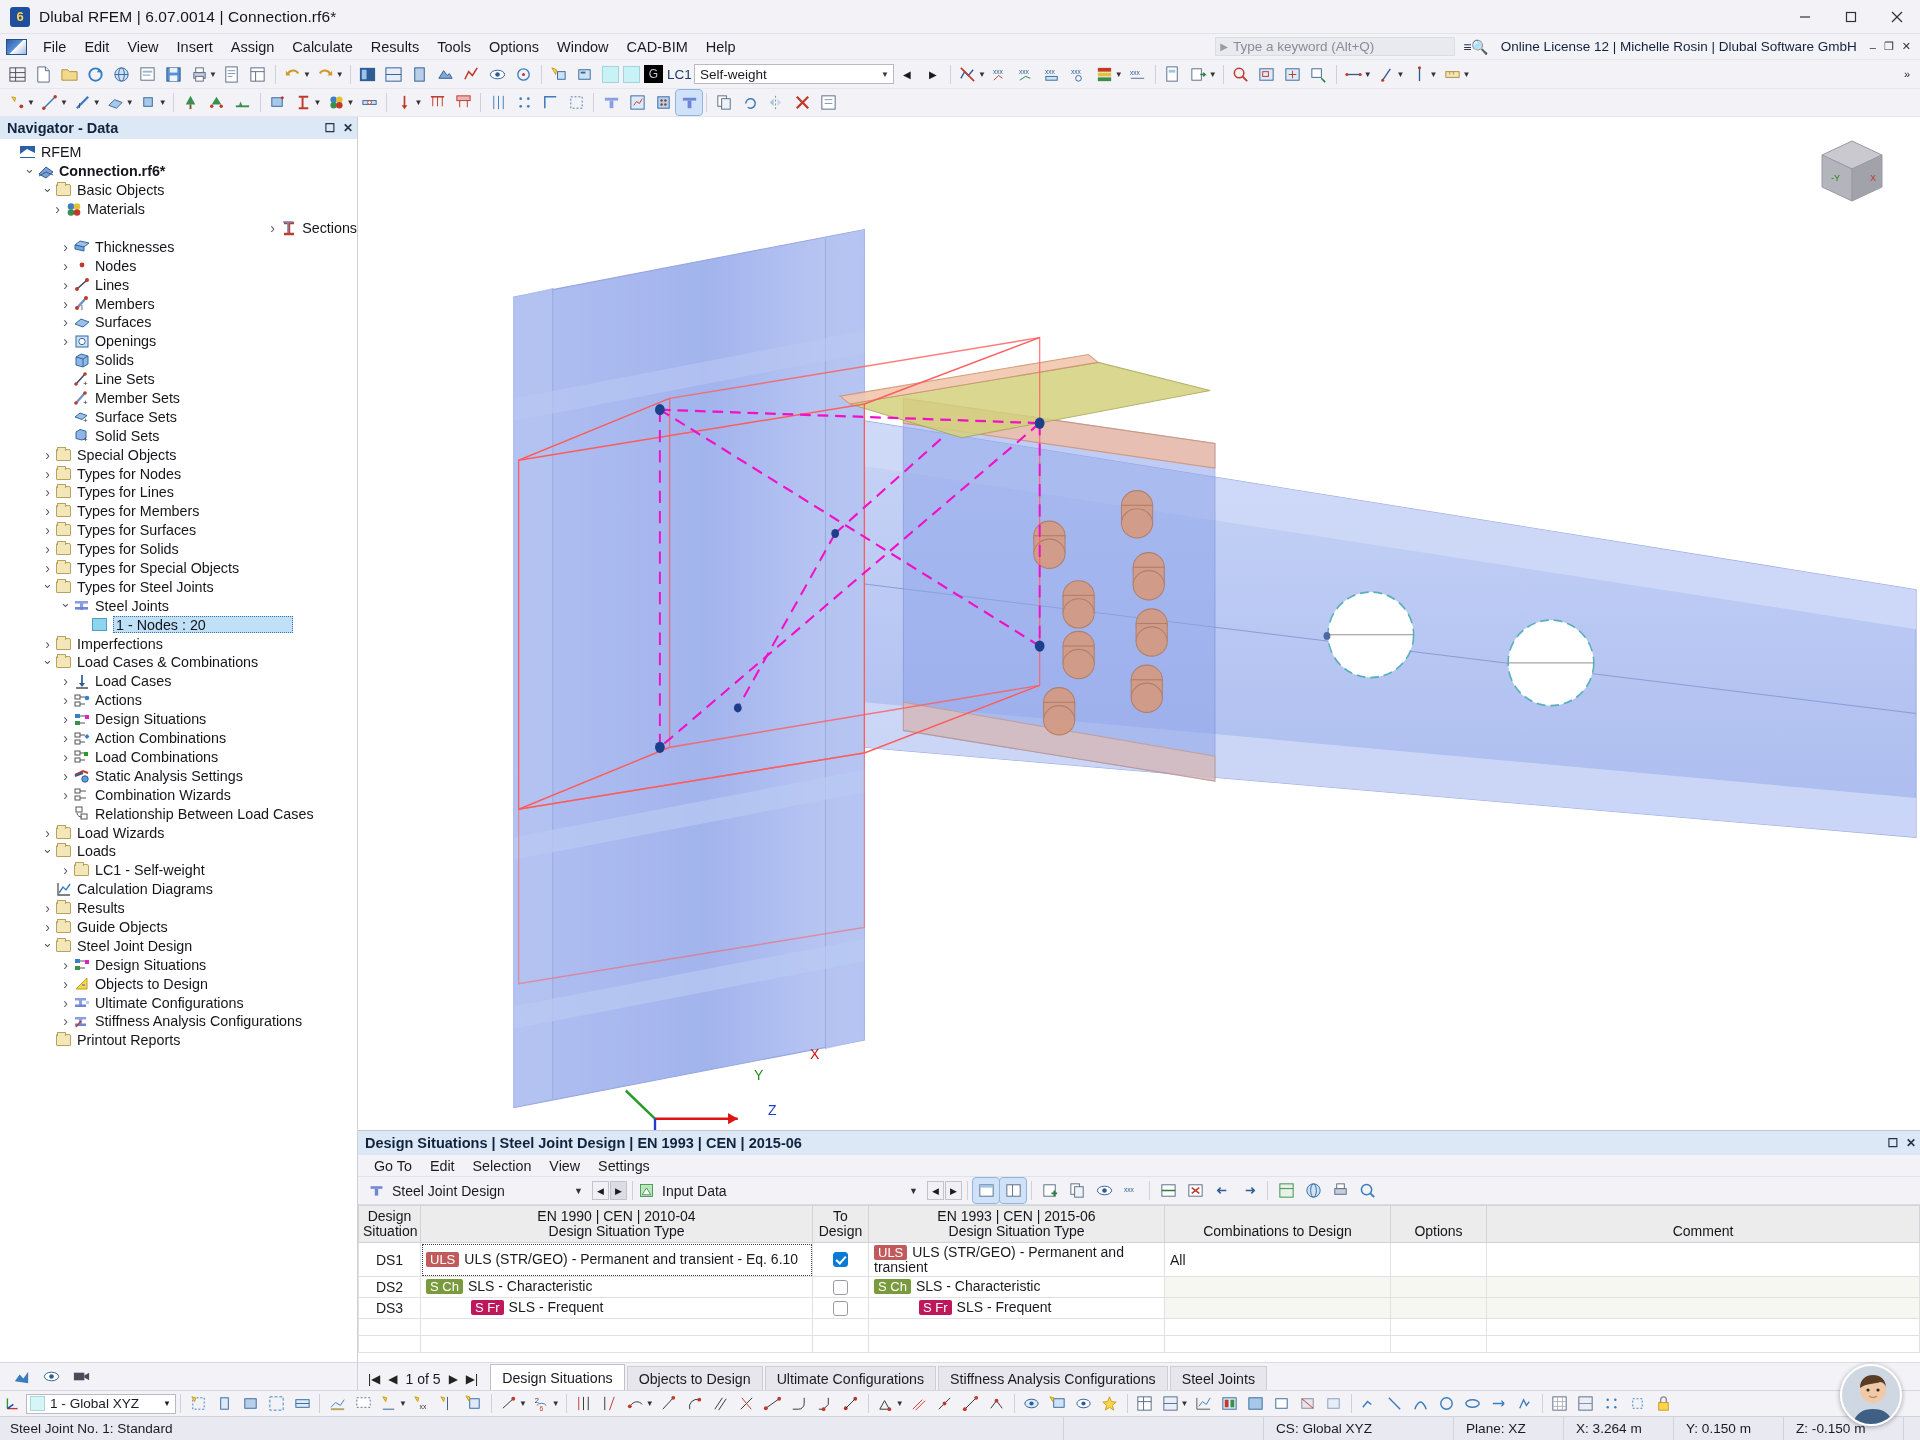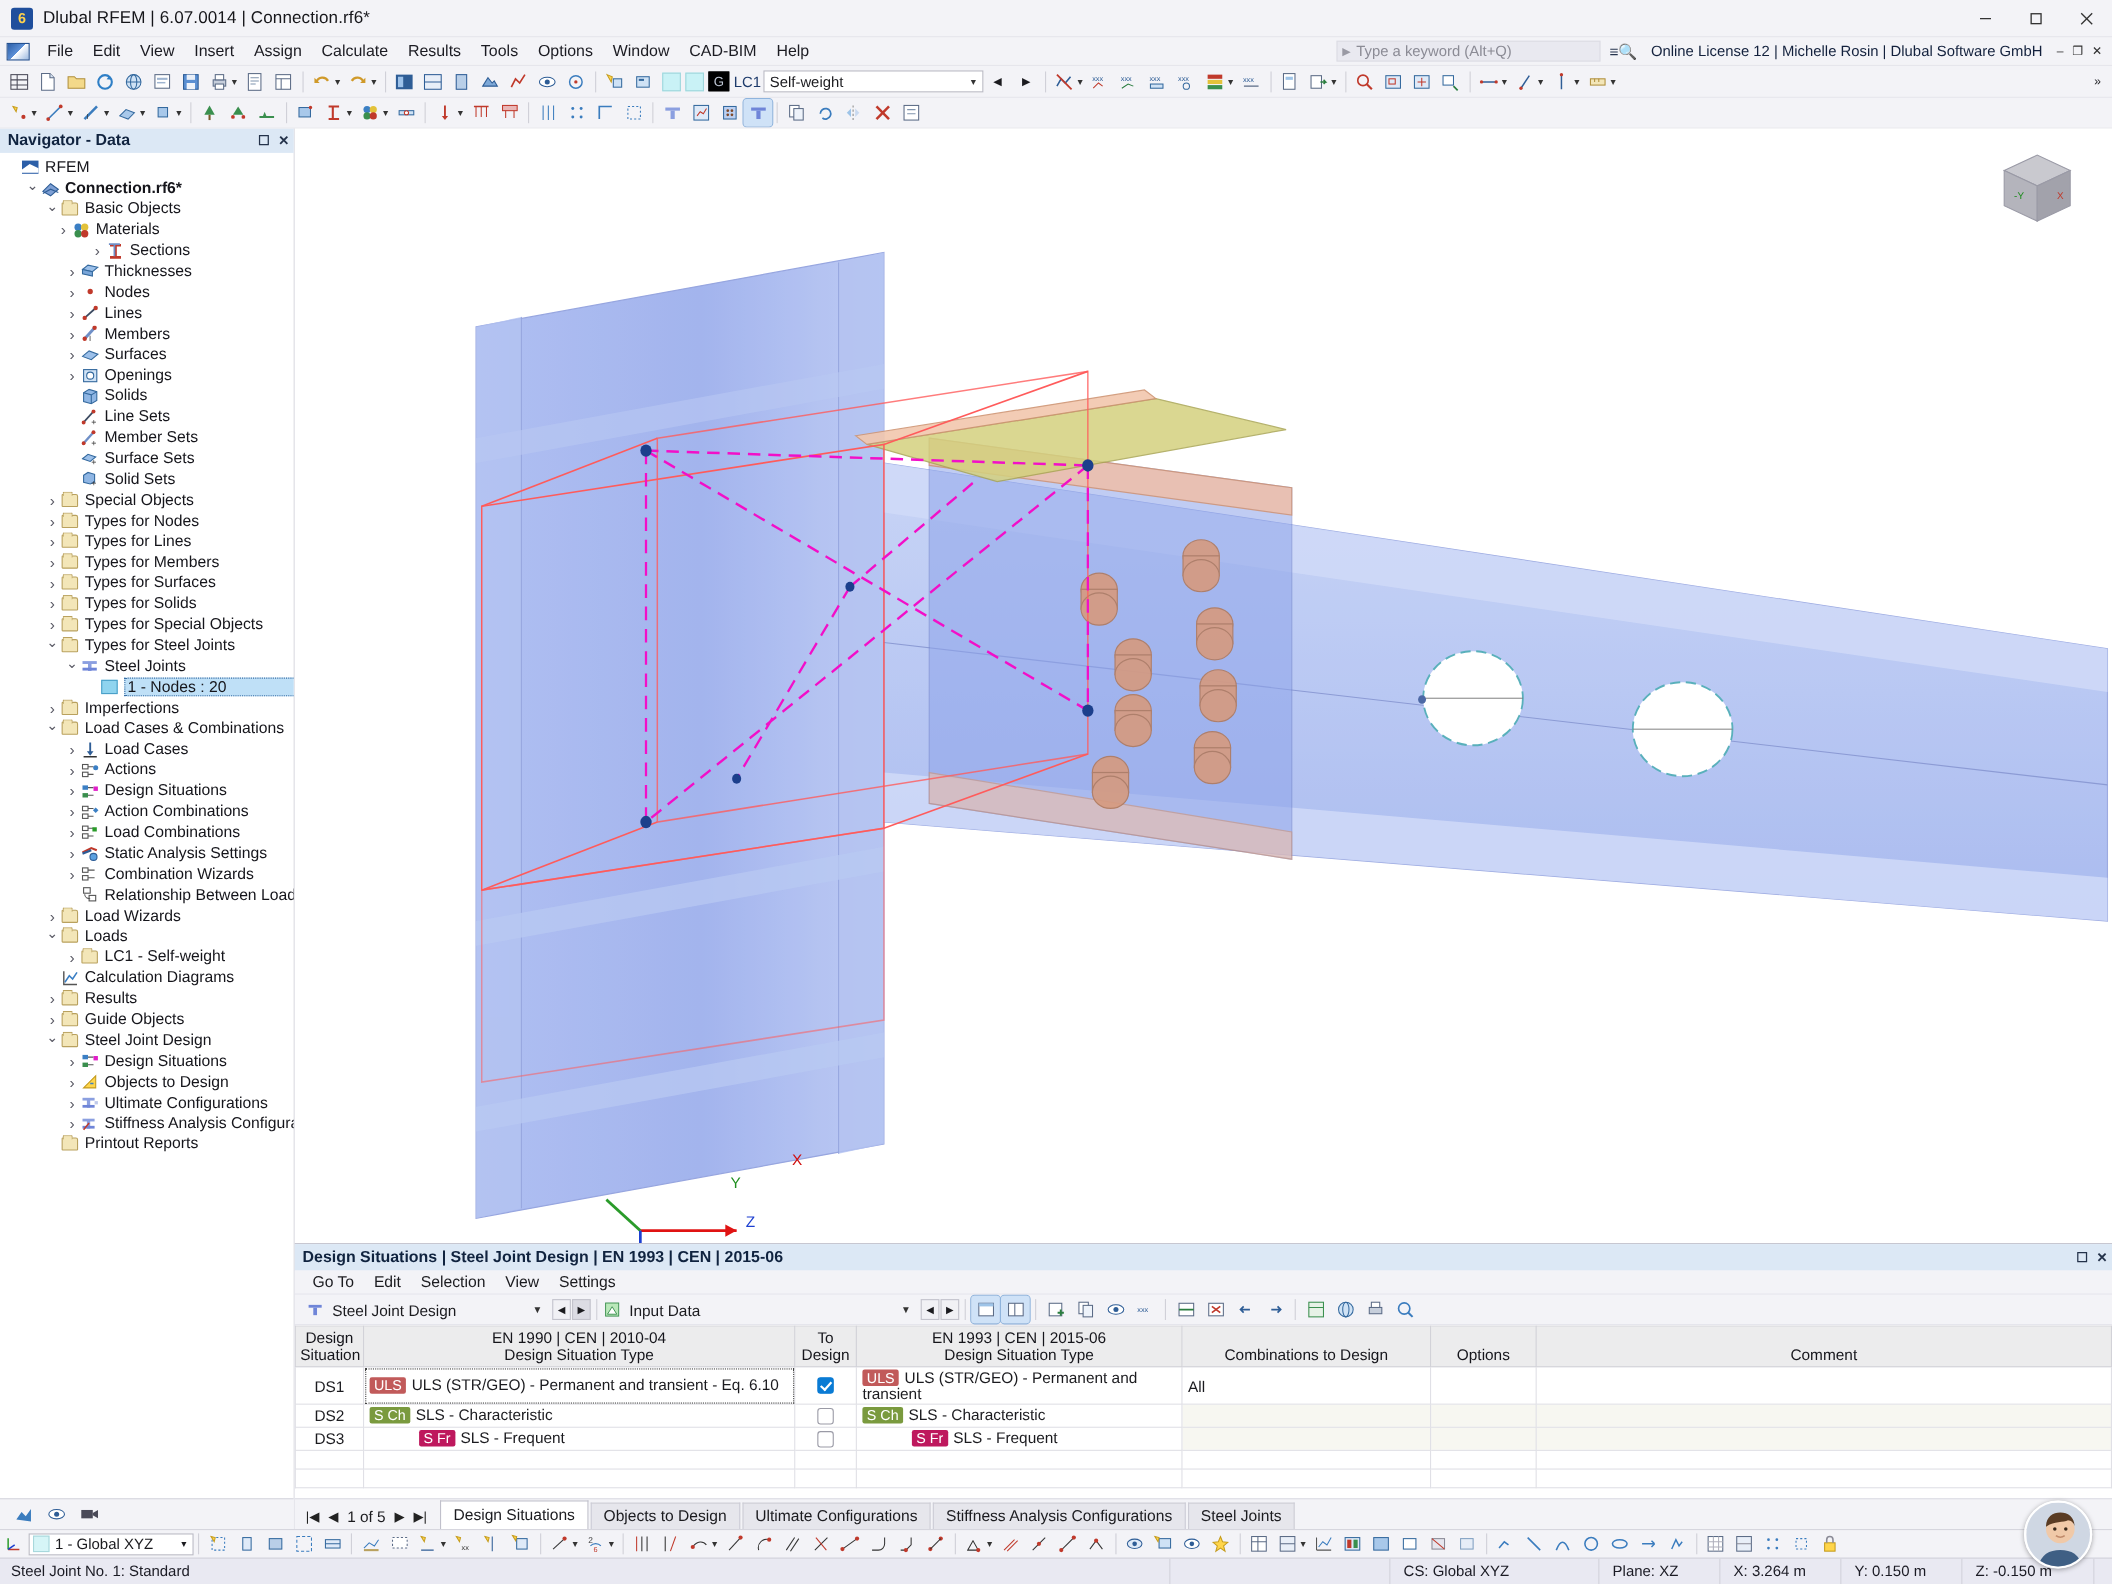--- a/index.html
+++ b/index.html
@@ -59,21 +59,21 @@
   .lc-select .arrow{margin-left:auto;margin-right:4px;font-size:8px;color:#333;}
   .lc-chip{display:flex;align-items:center;gap:4px;margin-left:4px;}
   .lc-sw{width:17px;height:17px;background:#c9f2f6;border:1px solid #9fd6dc;}
   .lc-black{background:#000;color:#bfc7d5;font-size:12px;padding:1px 4px;border:1px solid #000;}
   .lc-name{font-size:13.5px;color:#1d3a6b;}
 
   
   .main { flex:1; display:flex; min-height:0; }
 
   
-  .nav { width:268px;background:#fff;border-right:1px solid #cfcfd8;display:flex;flex-direction:column;}
+  .nav { width:358px;background:#fff;border-right:1px solid #cfcfd8;display:flex;flex-direction:column;}
   .nav-head { height:22px;background:#dce8f5;display:flex;align-items:center;
               font-weight:bold;font-size:14.5px;padding-left:7px;color:#10233f;}
   .nav-head .sp{flex:1;}
   .nav-head .nb{width:18px;height:18px;display:flex;align-items:center;justify-content:center;font-size:12px;color:#24324a;}
   .tree { flex:1; overflow:hidden; padding-top:4px; font-size:14.3px; }
   .tr { height:18.9px; display:flex; align-items:center; white-space:nowrap; }
   .tw { width:15px;height:16px;display:flex;align-items:center;justify-content:center;
         color:#5b5b66;font-size:10px;flex:0 0 15px;}
   .tw.open::before{content:"⌄";position:relative;top:-3px;font-size:13px;}
   .tw.closed::before{content:"›";font-size:14px;}
@@ -709,21 +709,21 @@
             <span class="ticon">
               <svg width="16" height="15" viewBox="0 0 16 15">
                 <circle cx="5" cy="4.5" r="3.3" fill="#3b7fc4"></circle>
                 <circle cx="11" cy="4.5" r="3.3" fill="#e3c23a"></circle>
                 <circle cx="5" cy="10.5" r="3.3" fill="#3a8f4e"></circle>
                 <circle cx="11" cy="10.5" r="3.3" fill="#c0392b"></circle>
               </svg>
             </span>
             <span class="tlabel">Materials</span>
           </div>
-          <div class="tr" style="padding-left: 81px;">
+          <div class="tr" style="padding-left: 81px; justify-content: flex-end;">
             <span class="tw closed"></span>
             <span class="ticon">
               <svg width="16" height="15" viewBox="0 0 16 15">
                 <path d="M3 2h10M8 2v11M3 13h10" stroke="#c0392b" stroke-width="2.4" fill="none"></path>
                 <path d="M2 1h10M7 1v11" stroke="#6f8fc7" stroke-width="1.6" fill="none"></path>
               </svg>
             </span>
             <span class="tlabel">Sections</span>
           </div>
           <div class="tr" style="padding-left: 58px;">

